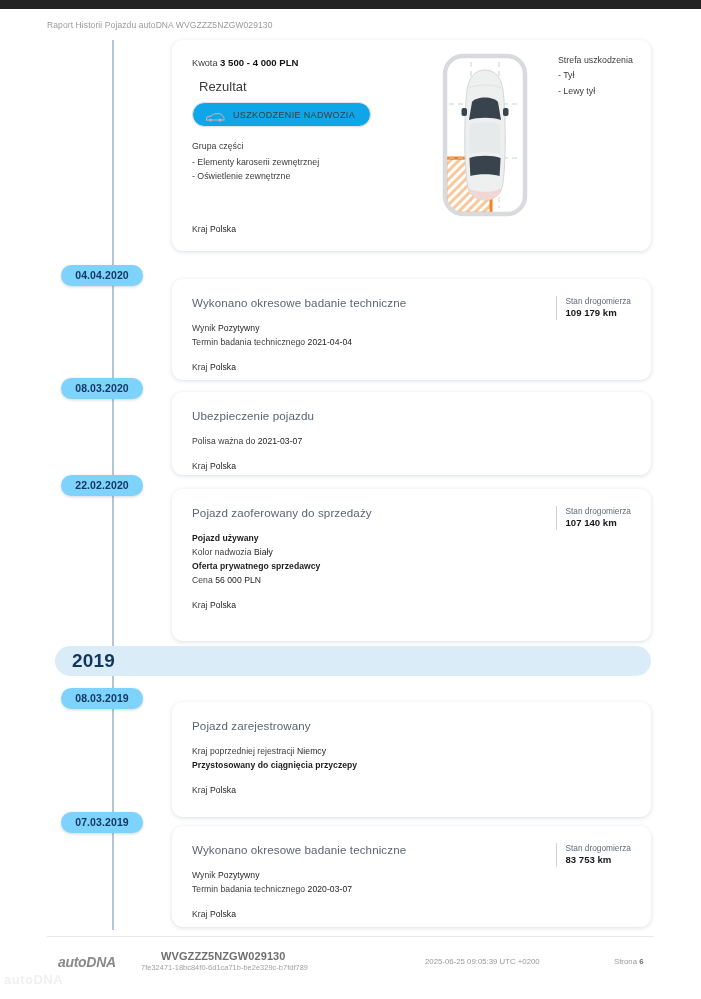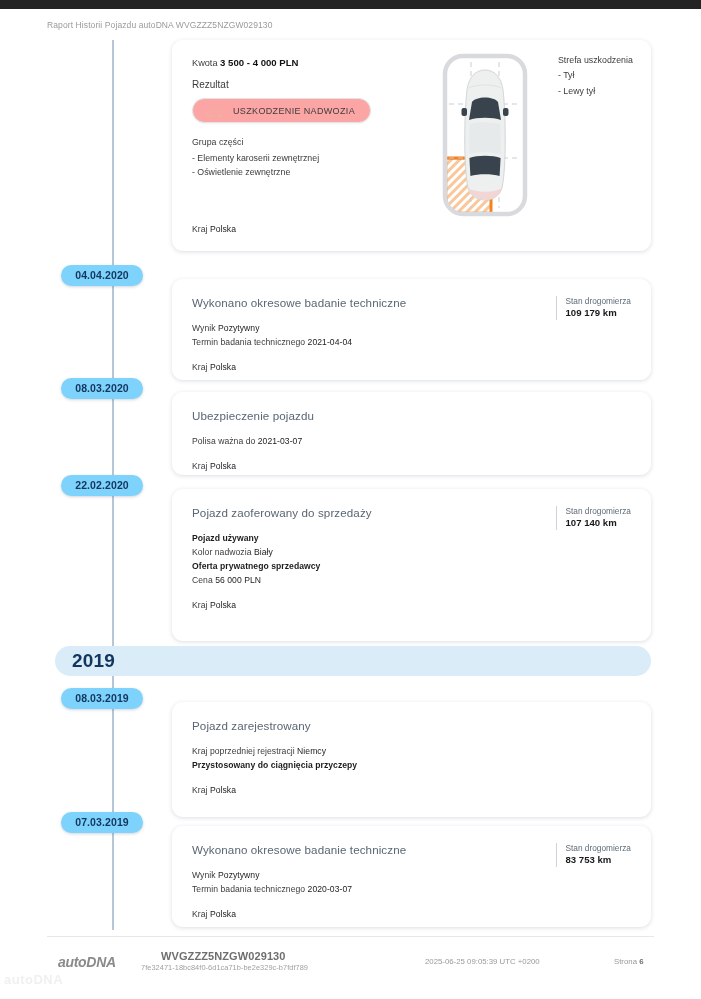--- a/index.html
+++ b/index.html
@@ -143,30 +143,30 @@
   }
 
   
   .damage-card { padding-bottom: 14px; }
 
   .dmg-left { position: absolute; left: 20px; top: 17px; width: 230px; }
 
   .kwota { font-size: 9.2px; color: #3b3b3b; margin-bottom: 11px; }
   .kwota b { font-weight: 700; font-size: 9.6px; color: #111; }
 
-  .rezultat { font-size: 10px; color: #3b3b3b; margin-bottom: 8px; }
+  .rezultat { font-size: 13px; color: #3b3b3b; margin-bottom: 8px; margin-left: 7px; }
 
   .badge {
     display: inline-flex;
     align-items: center;
     gap: 8px;
     border: 1px solid #e4e4e4;
     border-radius: 15px;
     padding: 6px 15px 6px 12px;
-    background: #fca5a5;
+    background: #0ea5e9;
     box-shadow: 0 1px 2px rgba(0,0,0,.05);
   }
   .badge-text {
     font-size: 9px;
     color: #3d3d3d;
     letter-spacing: .35px;
     white-space: nowrap;
   }
   .badge-icon { width: 20px; height: 11px; display: block; }
 

